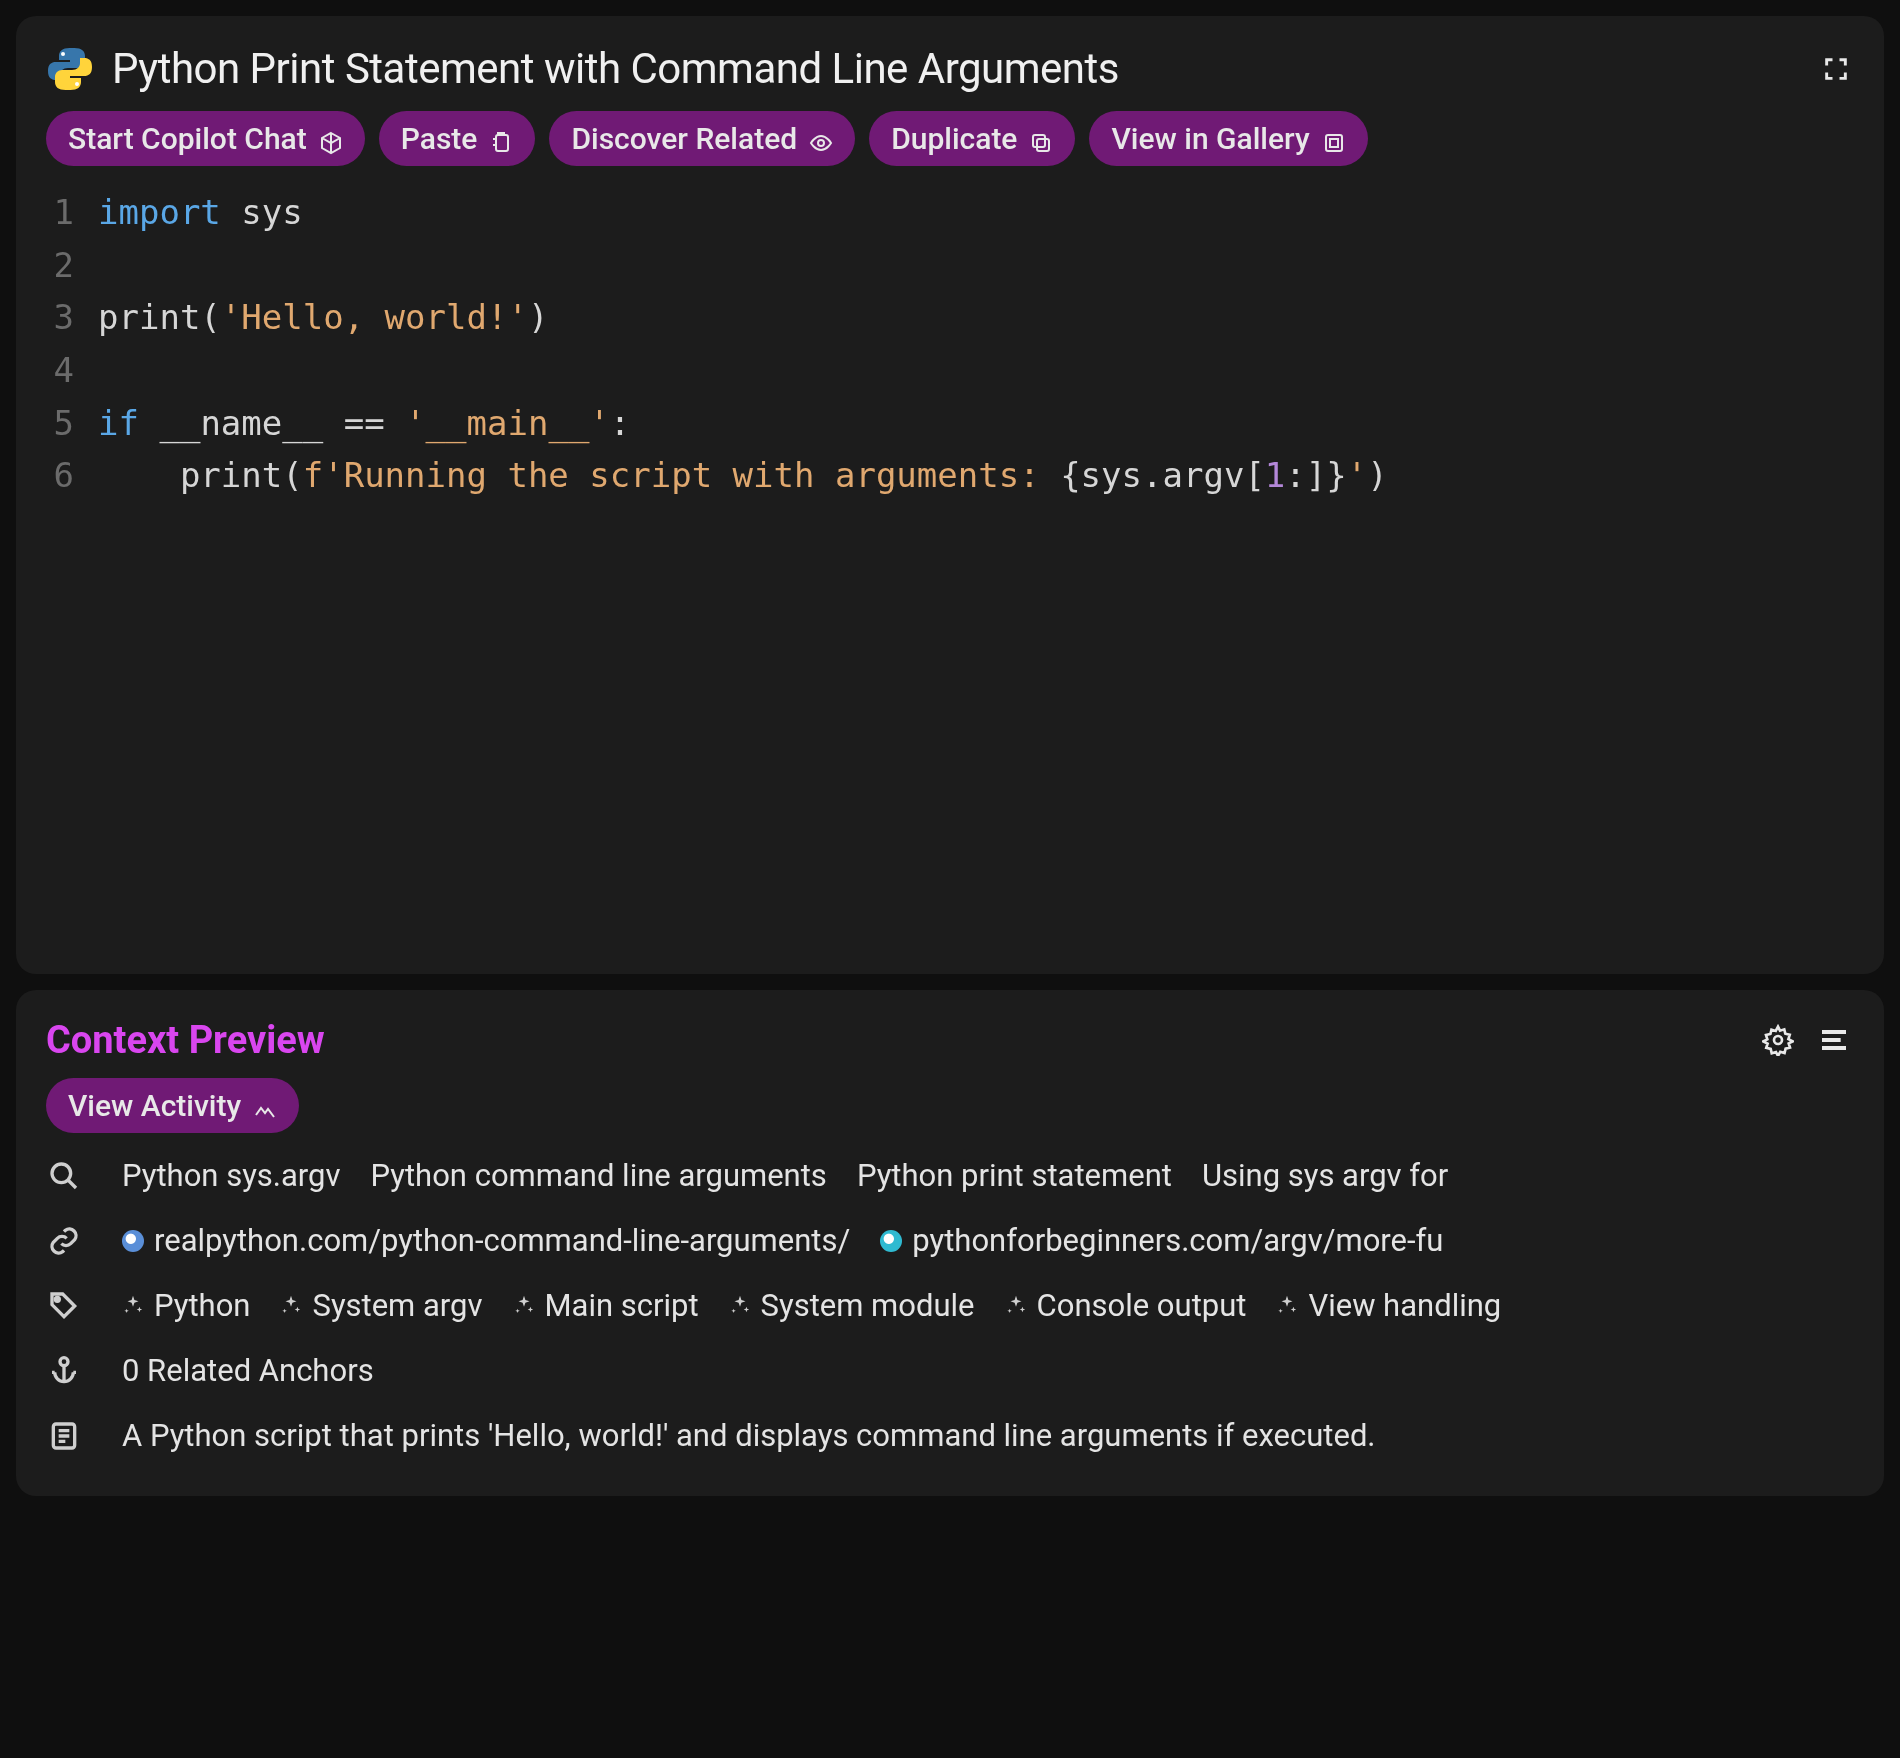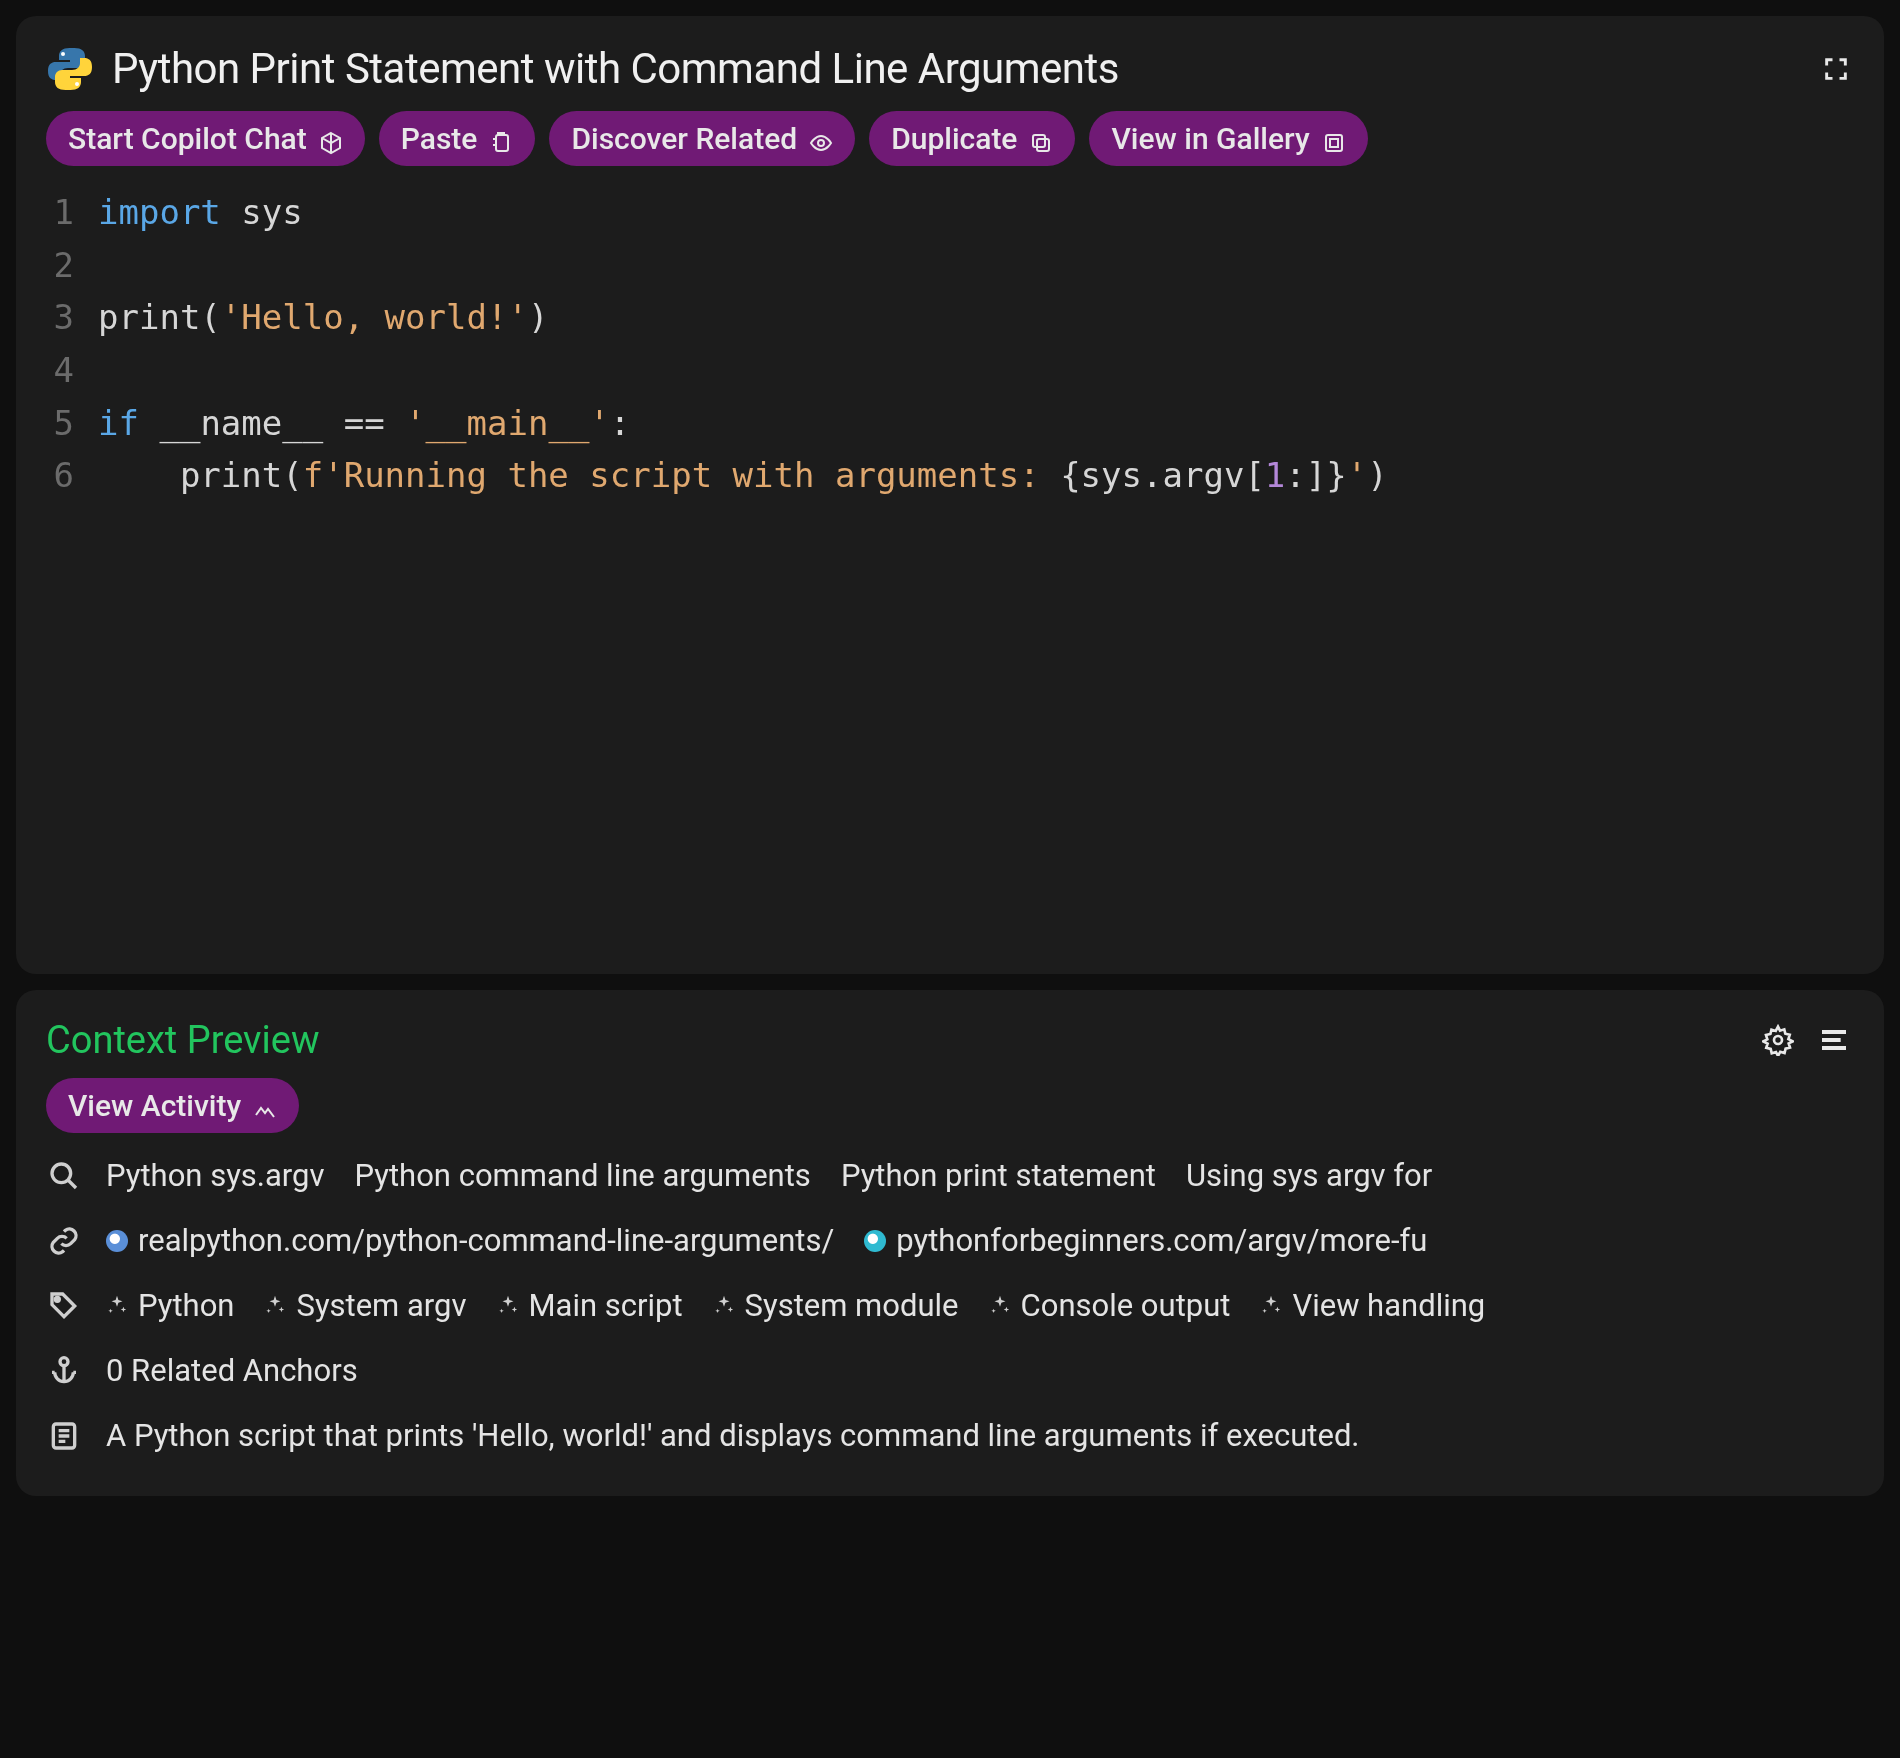--- a/index.html
+++ b/index.html
@@ -95,37 +95,37 @@
 
   
   .ctx-header {
     display: flex;
     align-items: center;
     gap: 16px;
     margin-bottom: 16px;
   }
   .ctx-title {
     font-size: 38px;
-    font-weight: 400;
-    color: #22c55e;
+    font-weight: 700;
+    color: #d946ef;
     flex: 1;
   }
   .ctx-icon-btn {
     width: 40px;
     height: 40px;
     display: flex;
     align-items: center;
     justify-content: center;
     cursor: pointer;
     color: #e8e8e8;
   }
   .ctx-row {
     display: flex;
     align-items: center;
-    gap: 24px;
+    gap: 40px;
     font-size: 31px;
     color: #e4e4e4;
     padding: 14px 0;
     white-space: nowrap;
     overflow: hidden;
   }
   .ctx-row .row-icon {
     width: 36px;
     height: 36px;
     flex-shrink: 0;

